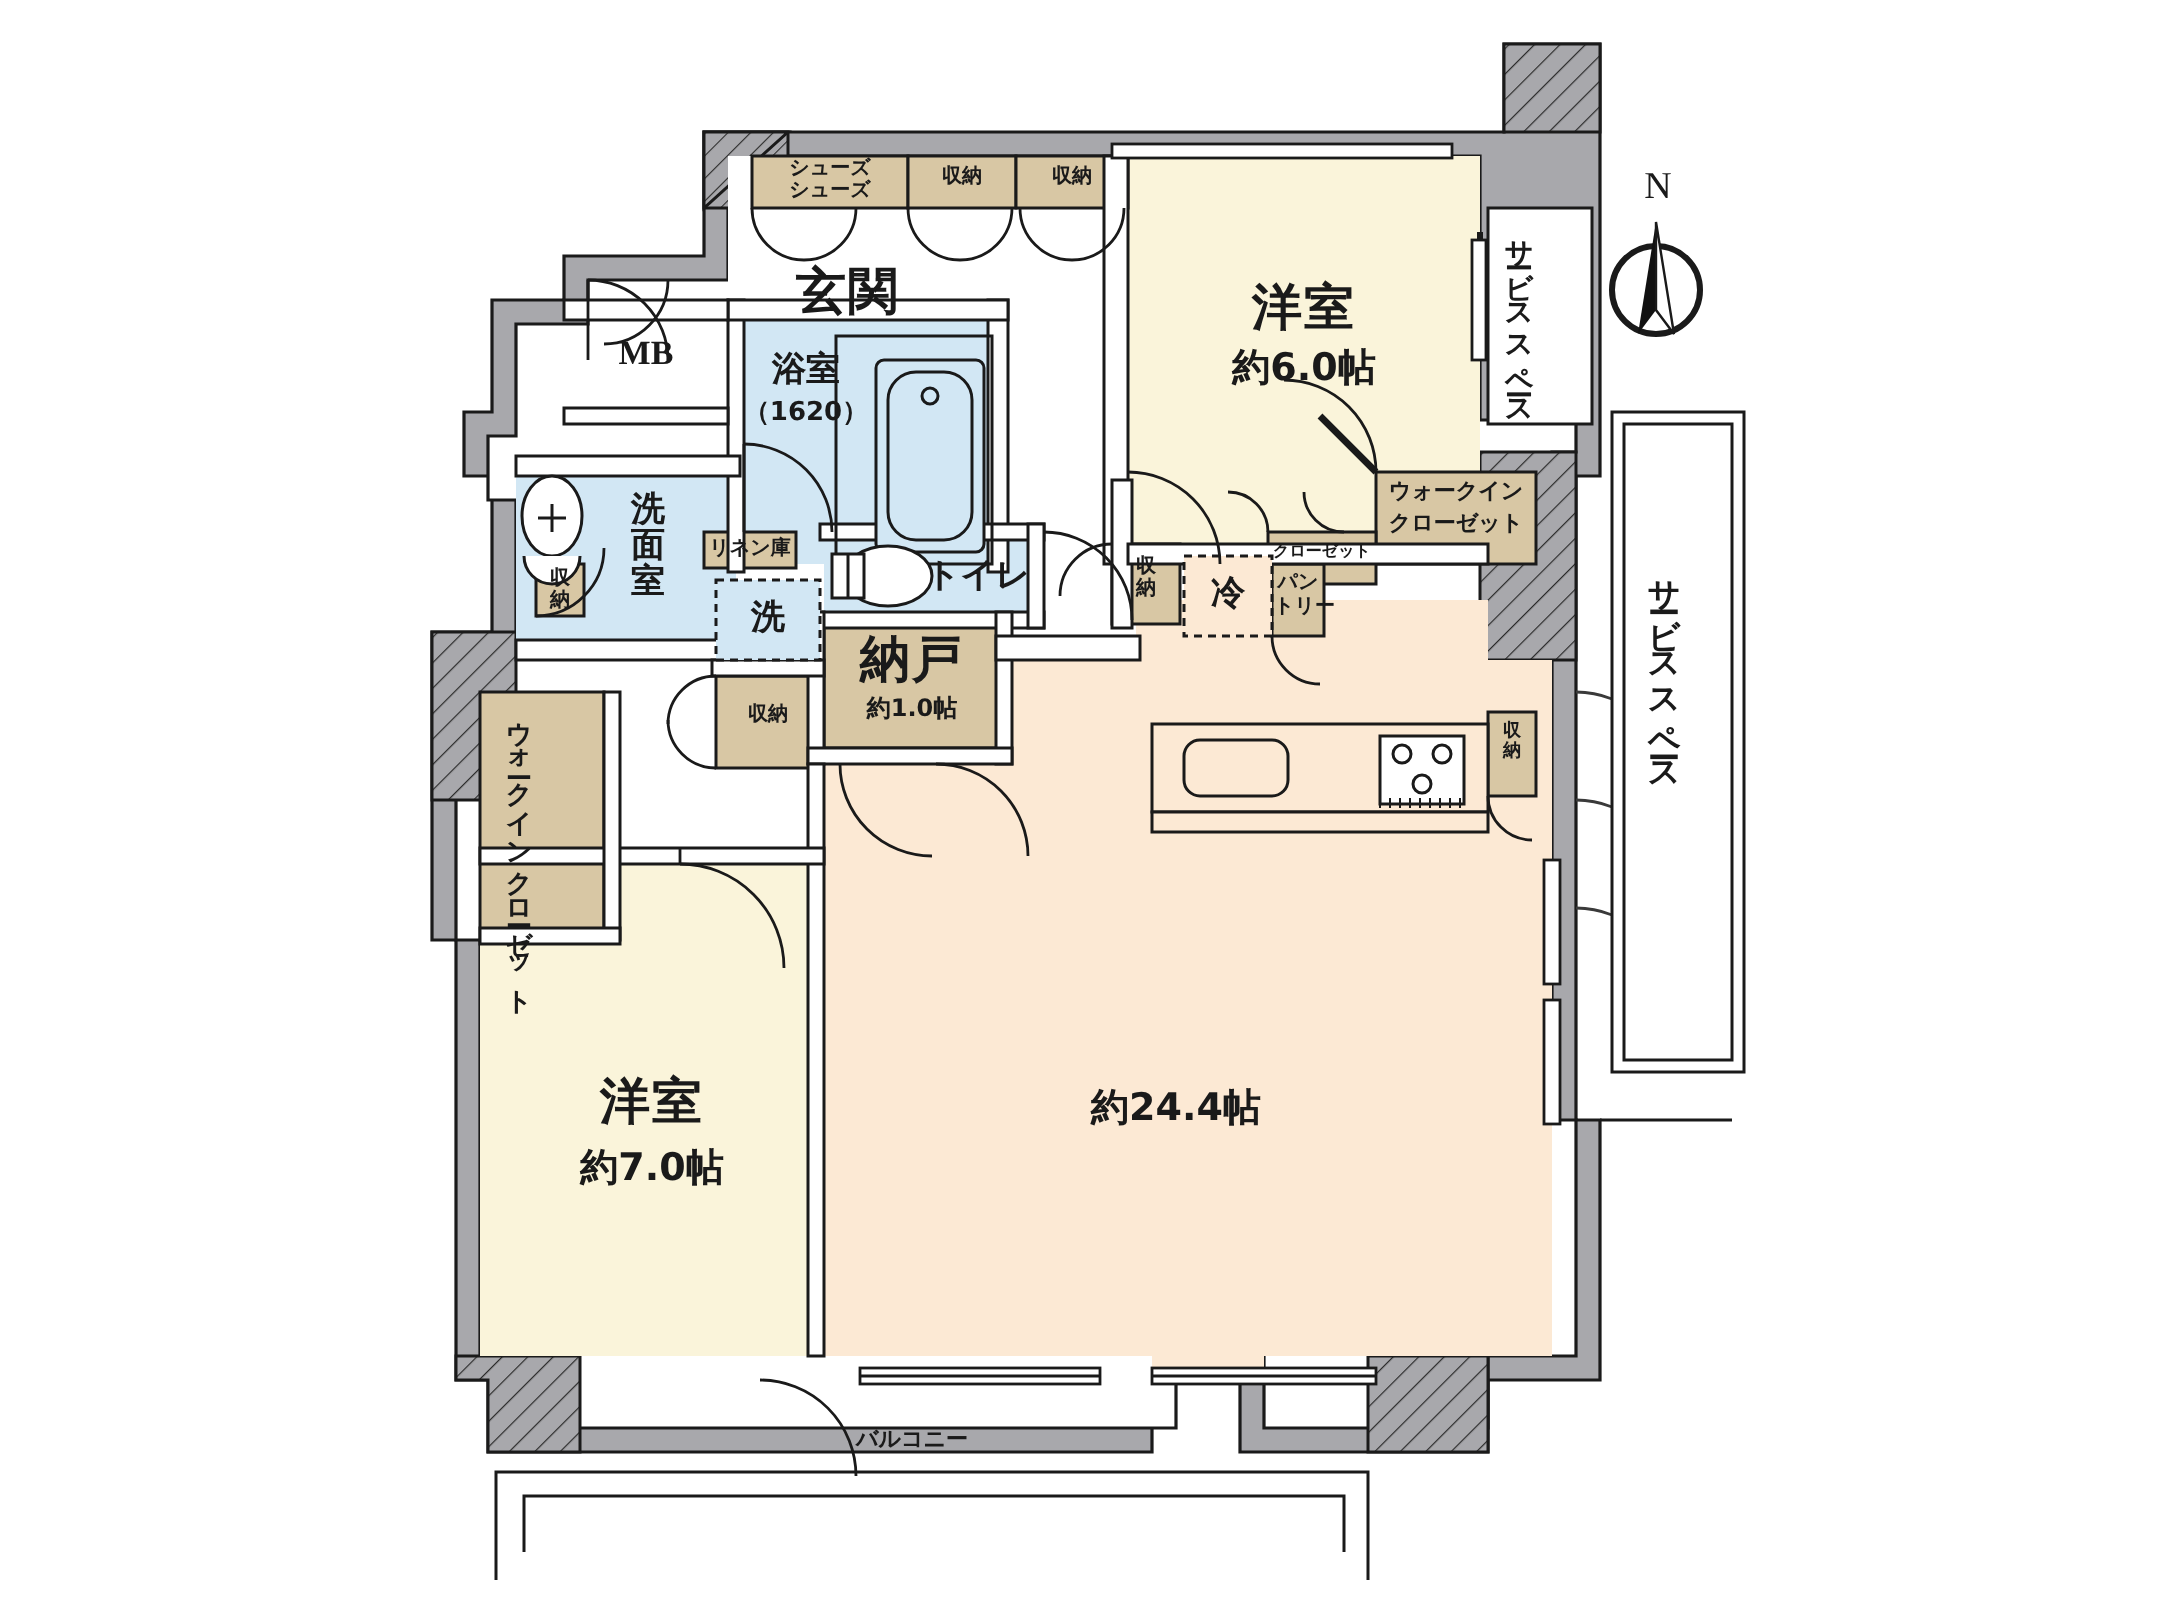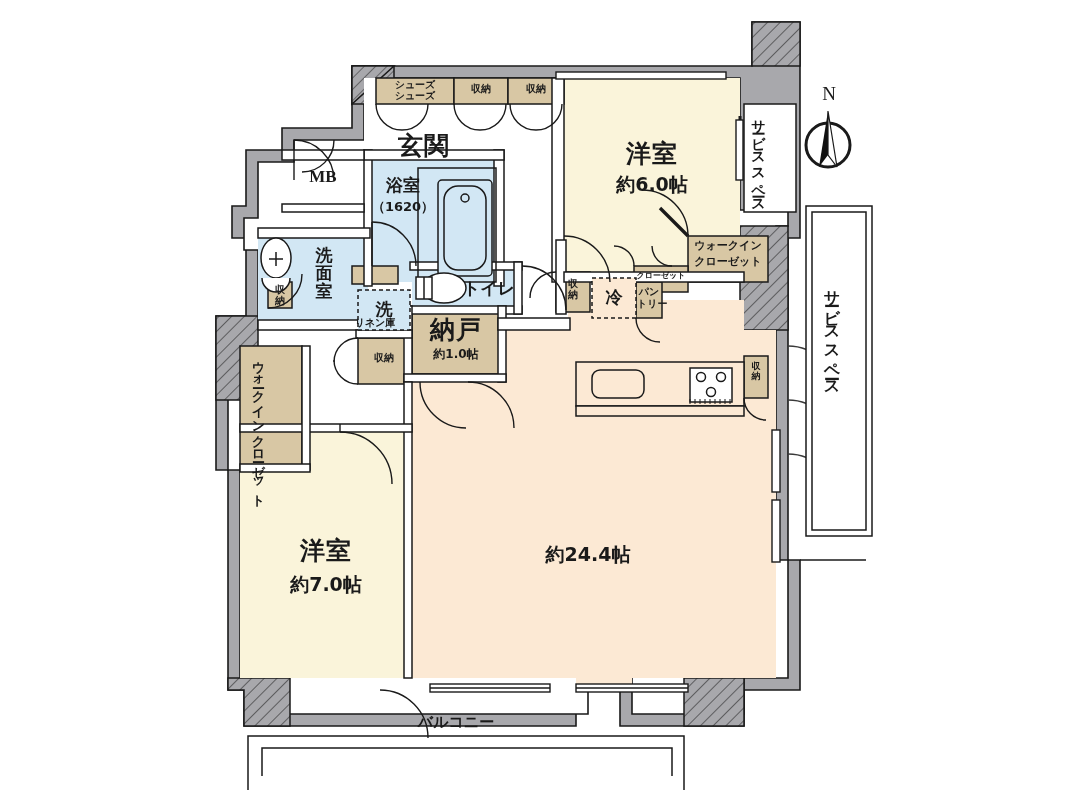--- a/index.html
+++ b/index.html
@@ -256,21 +256,21 @@
 
 <div class="lbl md" style="left:372px;top:176px;width:62px;">浴室</div>
 <div class="lbl sm" style="left:366px;top:200px;width:74px;">（1620）</div>
 
 <div class="lbl md" style="left:306px;top:246px;width:36px;">洗</div>
 <div class="lbl md" style="left:306px;top:264px;width:36px;">面</div>
 <div class="lbl md" style="left:306px;top:282px;width:36px;">室</div>
 
 <div class="lbl xxs" style="left:266px;top:285px;width:28px;line-height:1.05;"><span>収</span><br><span>納</span></div>
 
-<div class="lbl xxs" style="left:352px;top:270px;width:46px;margin-top:48px;">リネン庫</div>
+<div class="lbl xxs" style="left:352px;top:270px;width:46px;">リネン庫</div>
 
 <div class="lbl md" style="left:360px;top:300px;width:48px;">洗</div>
 
 <div class="lbl md" style="left:456px;top:279px;width:66px;">トイレ</div>
 
 <div class="lbl rm-name" style="left:412px;top:316px;width:88px;">納戸</div>
 <div class="lbl rm-area" style="left:410px;top:348px;width:92px;font-size:12px;">約1.0帖</div>
 
 <div class="lbl xs" style="left:358px;top:353px;width:52px;">収納</div>
 
@@ -294,17 +294,17 @@
 <div class="lbl rm-area" style="left:498px;top:544px;width:180px;">約24.4帖</div>
 
 <div class="lbl vert xs" style="left:252px;top:352px;height:116px;font-size:13px;letter-spacing:0px;">ウォークインクローゼット</div>
 
 <div class="lbl xs" style="left:744px;top:362px;width:24px;line-height:1.1;font-size:9px;"><span>収</span><br><span>納</span></div>
 
 <div class="lbl vert sm" style="left:752px;top:110px;height:96px;font-size:14px;">サービススペース</div>
 
 <div class="lbl vert md" style="left:824px;top:238px;height:190px;font-size:16px;">サービススペース</div>
 
-<div class="lbl md" style="left:396px;top:714px;width:120px;font-size:15px;">バルコニー</div>
+<div class="lbl md" style="left:396px;top:714px;width:120px;font-size:11px;">バルコニー</div>
 
 <div class="lbl nlbl" style="left:818px;top:84px;width:22px;">N</div>
 
 </div>
 
 </body></html>

